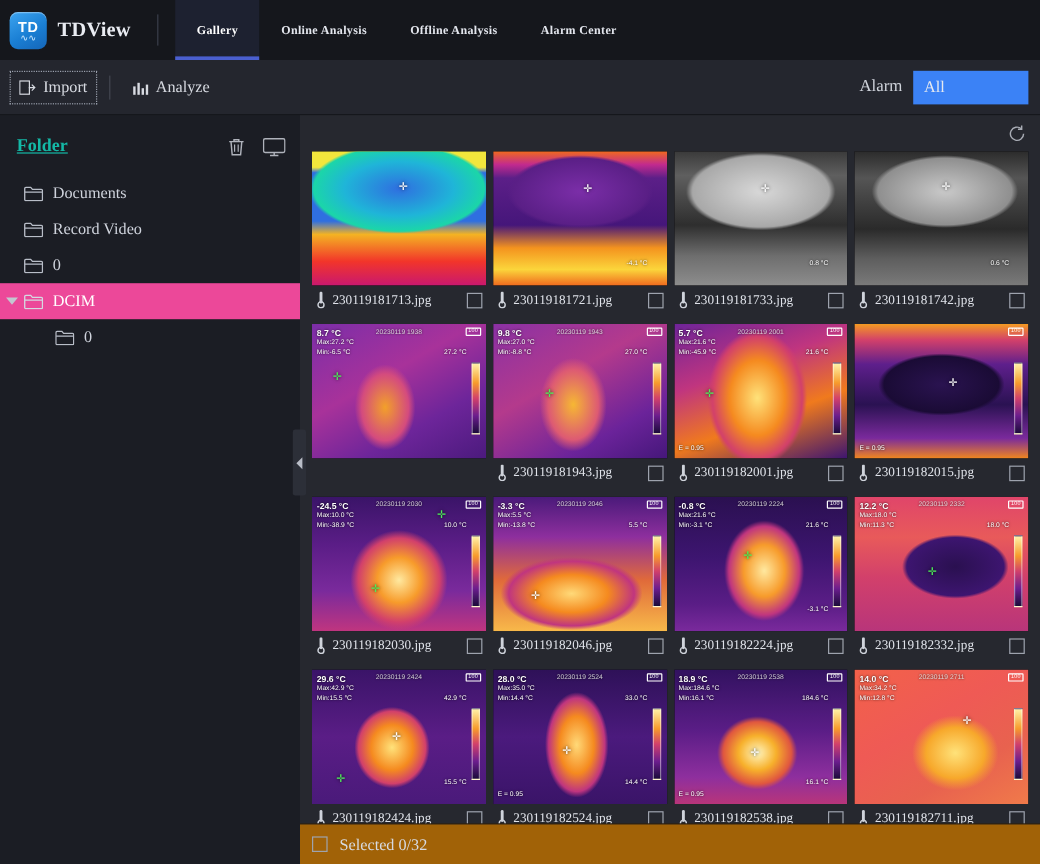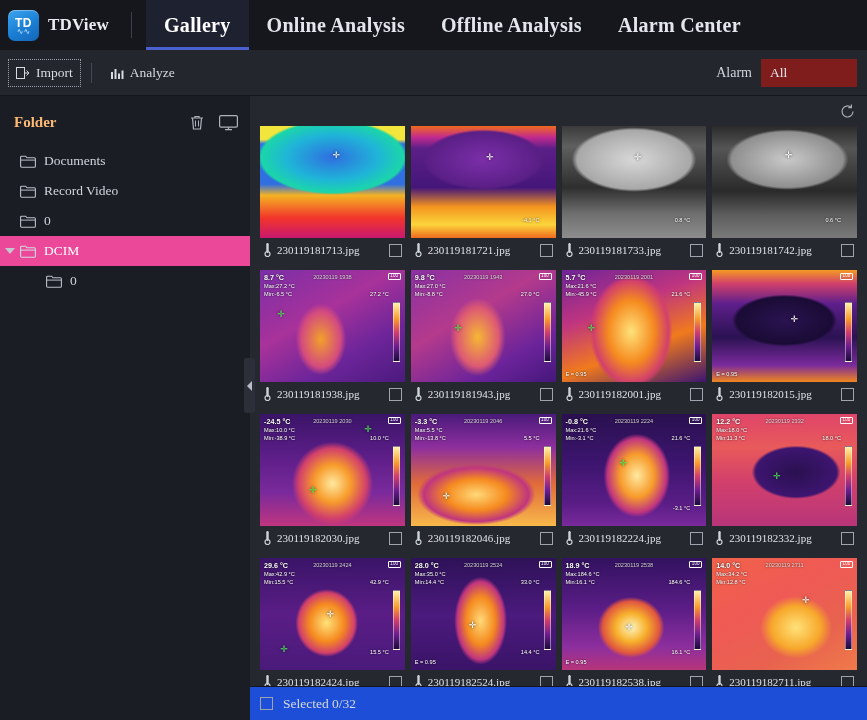--- a/index.html
+++ b/index.html
@@ -32,21 +32,21 @@
   }
   .logo .wave {
     position: absolute; bottom: 5px; left: 0; right: 0;
     text-align: center; font-size: 8px; color: #cfe9ff; line-height: 1;
   }
   .brandname { font-size: 17px; color: #e9ecf2; font-weight: bold; letter-spacing: .2px; }
   .navsep { width: 1px; height: 26px; background: #3a3f4b; margin: 0 14px 0 22px; }
   .navtabs { display: flex; align-items: stretch; height: 50px; }
   .navtab {
     display: flex; align-items: center; justify-content: center;
-    padding: 0 18px; font-size: 20px; color: #e3e6ed; font-weight: bold;
+    padding: 0 18px; font-size: 10px; color: #e3e6ed; font-weight: bold;
     position: relative; cursor: pointer; letter-spacing: .3px;
   }
   .navtab.active { background: #1d2130; color: #ffffff; }
   .navtab.active::after {
     content: ""; position: absolute; left: 0; right: 0; bottom: 0;
     height: 3px; background: #4a5fd0;
   }
 
   
   .toolbar {
@@ -56,38 +56,38 @@
   }
   .tb-btn {
     display: flex; align-items: center; gap: 6px;
     font-size: 13.5px; color: #d7dae1; padding: 4px 6px; cursor: pointer;
   }
   .tb-btn.focusring { outline: 1px dotted #9aa0ad; outline-offset: 1px; }
   .tb-sep { width: 1px; height: 20px; background: #444852; margin: 0 12px; }
   .tb-spacer { flex: 1; }
   .type-label { font-size: 14px; color: #cfd3db; margin-right: 9px; }
   .type-select {
-    width: 96px; height: 28px; background: #7f1d1d; border: none;
+    width: 96px; height: 28px; background: #3b82f6; border: none;
     color: #e6e9ef; font-size: 13.5px; font-family: "Liberation Serif", serif;
     display: flex; align-items: center; padding-left: 9px; cursor: pointer;
   }
 
   
   .body { flex: 1; display: flex; min-height: 0; position: relative; }
 
   
   .sidebar {
     width: 250px; flex: 0 0 250px; background: #1b1d24;
     display: flex; flex-direction: column; position: relative;
   }
   .sb-head {
     height: 36px; display: flex; align-items: center;
     padding: 0 12px 0 14px; margin-top: 8px;
   }
-  .sb-title { font-size: 15px; color: #fdba74; font-weight: bold; flex: 1; }
+  .sb-title { font-size: 15px; color: #14b8a6; font-weight: bold; flex: 1; text-decoration: underline; }
   .sb-icons { display: flex; gap: 14px; align-items: center; }
   .sb-icon { cursor: pointer; opacity: .85; display: flex; }
   .tree { margin-top: 6px; }
   .tree-item {
     height: 30px; display: flex; align-items: center;
     font-size: 13.5px; color: #cfd3dc; cursor: pointer; position: relative;
   }
   .tree-item.selected { background: #ec4899; color: #ffffff; }
   .tw { width: 20px; display: flex; align-items: center; justify-content: center; }
   .caret { width: 0; height: 0; border-left: 5px solid transparent; border-right: 5px solid transparent; border-top: 6px solid #c3c7d0; }
@@ -151,21 +151,21 @@
     padding: 0 3px; font-size: 11px; color: #dfe2e9;
   }
   .cap-name { flex: 1; white-space: nowrap; overflow: hidden; text-overflow: ellipsis; }
   .cbx {
     width: 13px; height: 13px; border: 1px solid #9ea3ae; background: transparent;
     flex: 0 0 13px; cursor: pointer;
   }
 
   
   .statusbar {
-    height: 34px; flex: 0 0 34px; background: #1d4ed8;
+    height: 34px; flex: 0 0 34px; background: #a16207;
     display: flex; align-items: center; padding-left: 10px; gap: 10px;
     border-top: 1px solid #15171c;
   }
   .status-text { font-size: 13.5px; color: #d7dae1; }
 
   svg { display: block; }
 </style>
 </head>
 <body>
 
@@ -382,30 +382,20 @@
                 <div class="img" style="background: radial-gradient(30% 55% at 42% 62%, rgb(242, 160, 42) 0%, rgb(212, 75, 126) 45%, transparent 58%), linear-gradient(150deg, rgb(123, 46, 168) 0%, rgb(168, 50, 154) 40%, rgb(109, 37, 154) 70%, rgb(75, 26, 125) 100%);"></div>
                 <div class="ov ov-main">8.7 °C</div>
                 <div class="ov ov-max">Max:27.2 °C</div>
                 <div class="ov ov-min">Min:-6.5 °C</div>
                 <div class="ov ov-date">20230119 1938</div>
                 <div class="ov ov-scaletop">27.2 °C</div>
                 <div class="ov ov-batt">100</div>
                 <div class="colorbar"></div>
                 <span class="marker green" style="top: 36%; left: 12%;">✛</span>
               </div>
-              <div class="caption">
-                <span>
-                  <svg width="9" height="14" viewBox="0 0 9 14">
-                    <path d="M4.5 1.2 v7.6" stroke="#cfd3db" stroke-width="2.4" stroke-linecap="round" fill="none"></path>
-                    <circle cx="4.5" cy="11" r="2.5" fill="none" stroke="#cfd3db" stroke-width="1.2"></circle>
-                  </svg>
-                </span>
-                <span class="cap-name">230119181938.jpg</span>
-                <span class="cbx"></span>
-              </div>
             </div>
             <div class="cell">
               <div class="thumb">
                 <div class="img" style="background: radial-gradient(32% 58% at 46% 60%, rgb(246, 183, 51) 0%, rgb(221, 90, 115) 45%, transparent 60%), linear-gradient(150deg, rgb(138, 49, 164) 0%, rgb(180, 58, 140) 40%, rgb(107, 35, 154) 75%, rgb(69, 23, 122) 100%);"></div>
                 <div class="ov ov-main">9.8 °C</div>
                 <div class="ov ov-max">Max:27.0 °C</div>
                 <div class="ov ov-min">Min:-8.8 °C</div>
                 <div class="ov ov-date">20230119 1943</div>
                 <div class="ov ov-scaletop">27.0 °C</div>
                 <div class="ov ov-batt">100</div>

